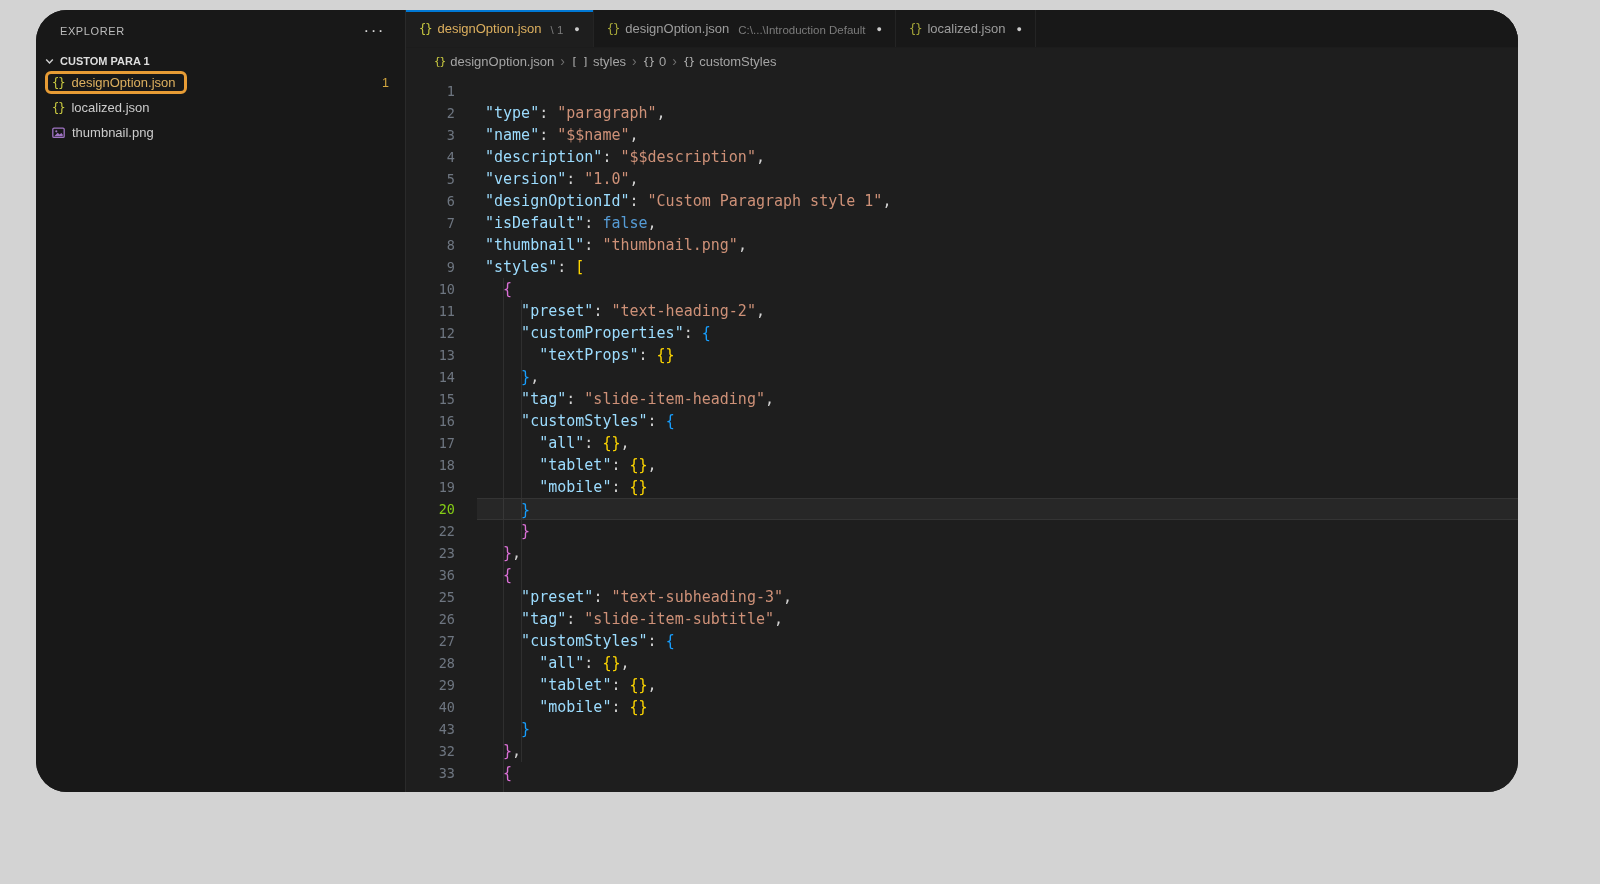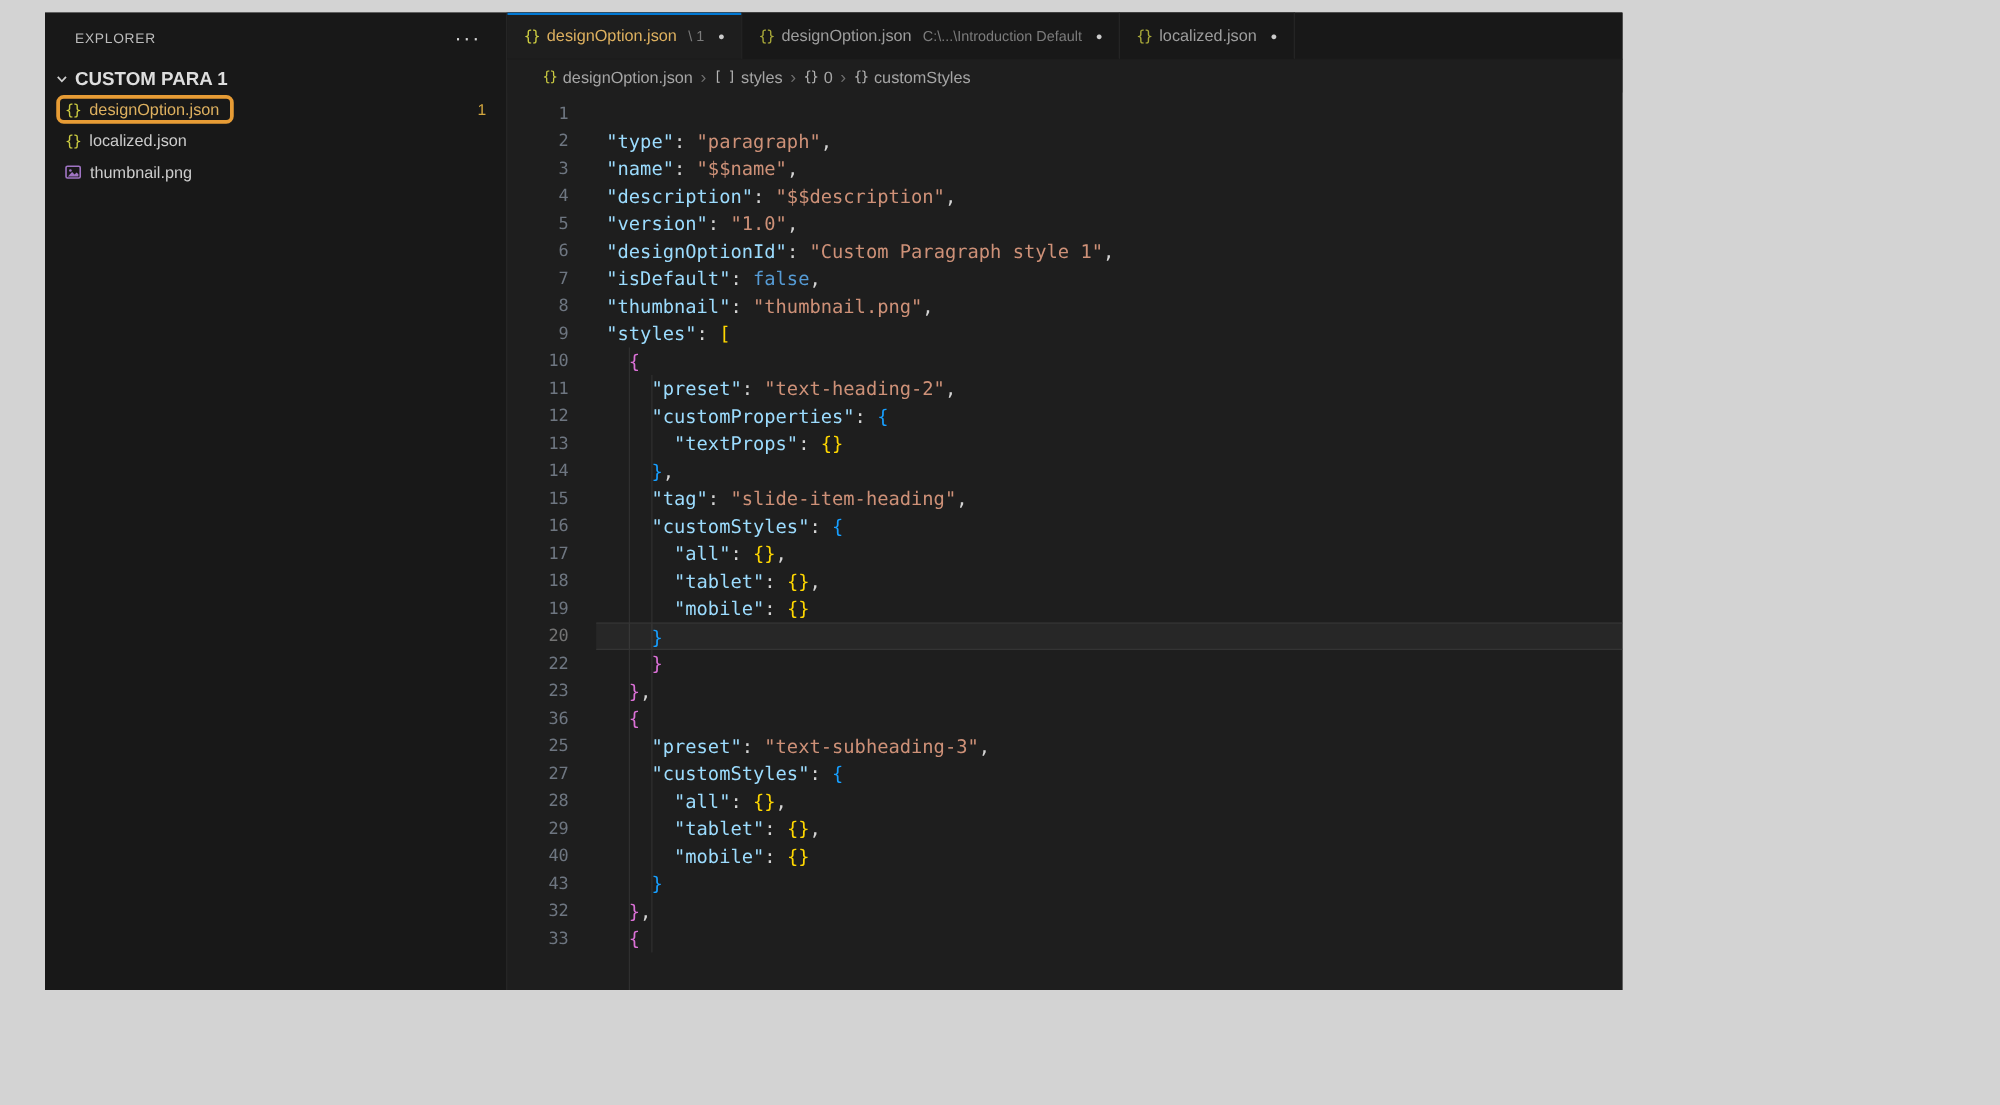--- a/index.html
+++ b/index.html
@@ -1,30 +1,30 @@
 <!DOCTYPE html>
 <html><head>
 <meta charset="utf-8">
 <style>
   * { box-sizing: border-box; margin: 0; padding: 0; }
   html,body { width:1600px; height:884px; overflow:hidden; }
   body { background:#d3d3d3; font-family:"Liberation Sans", sans-serif; }
 
-  .window { position:absolute; left:36px; top:10px; width:1262px; height:782px;
-            background:#1e1e1e; display:flex; overflow:hidden; }
+  .window { position:absolute; left:36px; top:10px; width:1482px; height:782px;
+            background:#1e1e1e; display:flex; overflow:hidden;border-radius:31px; }
 
   
   .sidebar { flex:0 0 370px; width:370px; background:#181818; border-right:1px solid #2a2a2a;
              color:#cccccc; overflow:hidden; }
   .sidebar-header { height:42px; display:flex; align-items:center; justify-content:space-between;
                     padding:0 20px 0 24px; }
   .sidebar-title { font-size:11px; letter-spacing:.6px; color:#bcbcbc; }
   .more { color:#d6d6d6; font-size:17px; letter-spacing:1.5px; cursor:pointer; line-height:10px; }
   .section-header { display:flex; align-items:center; gap:5px; padding:3px 0 3px 8px;
-                    font-weight:700; font-size:15px; color:#dedede; cursor:pointer; }
+                    font-weight:700; font-size:11px; color:#dedede; cursor:pointer; }
   .file-row { height:25px; display:flex; align-items:center; padding-left:12px; position:relative;
               font-size:13px; color:#cccccc; cursor:pointer; }
   .file-inner { display:inline-flex; align-items:center; gap:7px; padding:1px 8px 1px 4px; border-radius:3px; }
   .file-inner.annotated { outline:3px solid #e79c35; outline-offset:0px; }
   .file-label.warn { color:#ddb05f; }
   .json-icon { font-family:"DejaVu Sans Mono", monospace; color:#cbcb41; font-size:12px;
                letter-spacing:-1px; line-height:1; }
   .img-icon { display:inline-flex; line-height:1; }
   .badge { position:absolute; right:16px; font-size:12.5px; color:#d3a73f; }
 
@@ -50,21 +50,21 @@
                 letter-spacing:-1px; }
   .crumb-icon.file { color:#cbcb41; }
   .crumb-sep { color:#6f6f6f; margin:0 6px; font-size:14px; }
 
   .code-area { flex:1; position:relative; padding-top:6px; overflow:hidden;
                font-family:"DejaVu Sans Mono", monospace; font-size:15px; }
   .guide { position:absolute; width:1px; background:#2f2f2f; }
   .code-line { display:flex; height:22px; line-height:22px; white-space:pre; position:relative; }
   .num { flex:0 0 49px; text-align:right; color:#6e7681; font-size:13.5px; cursor:pointer; }
   .line-body { flex:1; margin-left:22px; padding-left:8px; white-space:pre; cursor:text; }
-  .code-line.current .num { color:#737373; }
+  .code-line.current .num { color:#84cc16; }
   .code-line.current .line-body { background:rgba(255,255,255,0.045);
       border-top:1px solid #343434; border-bottom:1px solid #343434; }
 
   .tk-k { color:#9cdcfe; }
   .tk-s { color:#ce9178; }
   .tk-p { color:#d4d4d4; }
   .tk-b { color:#569cd6; }
   .tk-g { color:#ffd700; }
   .tk-m { color:#da70d6; }
   .tk-u { color:#179fff; }
@@ -176,20 +176,21 @@
           <div class="code-line"><span class="num">15</span><span class="line-body"><span class="tk-k">    "tag"</span><span class="tk-p">: </span><span class="tk-s">"slide-item-heading"</span><span class="tk-p">,</span></span></div>
           <div class="code-line"><span class="num">16</span><span class="line-body"><span class="tk-k">    "customStyles"</span><span class="tk-p">: </span><span class="tk-u">{</span></span></div>
           <div class="code-line"><span class="num">17</span><span class="line-body"><span class="tk-k">      "all"</span><span class="tk-p">: </span><span class="tk-g">{}</span><span class="tk-p">,</span></span></div>
           <div class="code-line"><span class="num">18</span><span class="line-body"><span class="tk-k">      "tablet"</span><span class="tk-p">: </span><span class="tk-g">{}</span><span class="tk-p">,</span></span></div>
           <div class="code-line"><span class="num">19</span><span class="line-body"><span class="tk-k">      "mobile"</span><span class="tk-p">: </span><span class="tk-g">{}</span></span></div>
           <div class="code-line current"><span class="num">20</span><span class="line-body"><span class="tk-u">    }</span></span></div>
           <div class="code-line"><span class="num">22</span><span class="line-body"><span class="tk-m">    }</span></span></div>
           <div class="code-line"><span class="num">23</span><span class="line-body"><span class="tk-m">  }</span><span class="tk-p">,</span></span></div>
           <div class="code-line"><span class="num">36</span><span class="line-body"><span class="tk-m">  {</span></span></div>
           <div class="code-line"><span class="num">25</span><span class="line-body"><span class="tk-k">    "preset"</span><span class="tk-p">: </span><span class="tk-s">"text-subheading-3"</span><span class="tk-p">,</span></span></div>
+          <div class="code-line"><span class="num">26</span><span class="line-body"><span class="tk-k">    "tag"</span><span class="tk-p">: </span><span class="tk-s">"slide-item-subtitle"</span><span class="tk-p">,</span></span></div>
           <div class="code-line"><span class="num">27</span><span class="line-body"><span class="tk-k">    "customStyles"</span><span class="tk-p">: </span><span class="tk-u">{</span></span></div>
           <div class="code-line"><span class="num">28</span><span class="line-body"><span class="tk-k">      "all"</span><span class="tk-p">: </span><span class="tk-g">{}</span><span class="tk-p">,</span></span></div>
           <div class="code-line"><span class="num">29</span><span class="line-body"><span class="tk-k">      "tablet"</span><span class="tk-p">: </span><span class="tk-g">{}</span><span class="tk-p">,</span></span></div>
           <div class="code-line"><span class="num">40</span><span class="line-body"><span class="tk-k">      "mobile"</span><span class="tk-p">: </span><span class="tk-g">{}</span></span></div>
           <div class="code-line"><span class="num">43</span><span class="line-body"><span class="tk-u">    }</span></span></div>
           <div class="code-line"><span class="num">32</span><span class="line-body"><span class="tk-m">  }</span><span class="tk-p">,</span></span></div>
           <div class="code-line"><span class="num">33</span><span class="line-body"><span class="tk-m">  {</span></span></div>
         </div>
     </div>
   </main>

